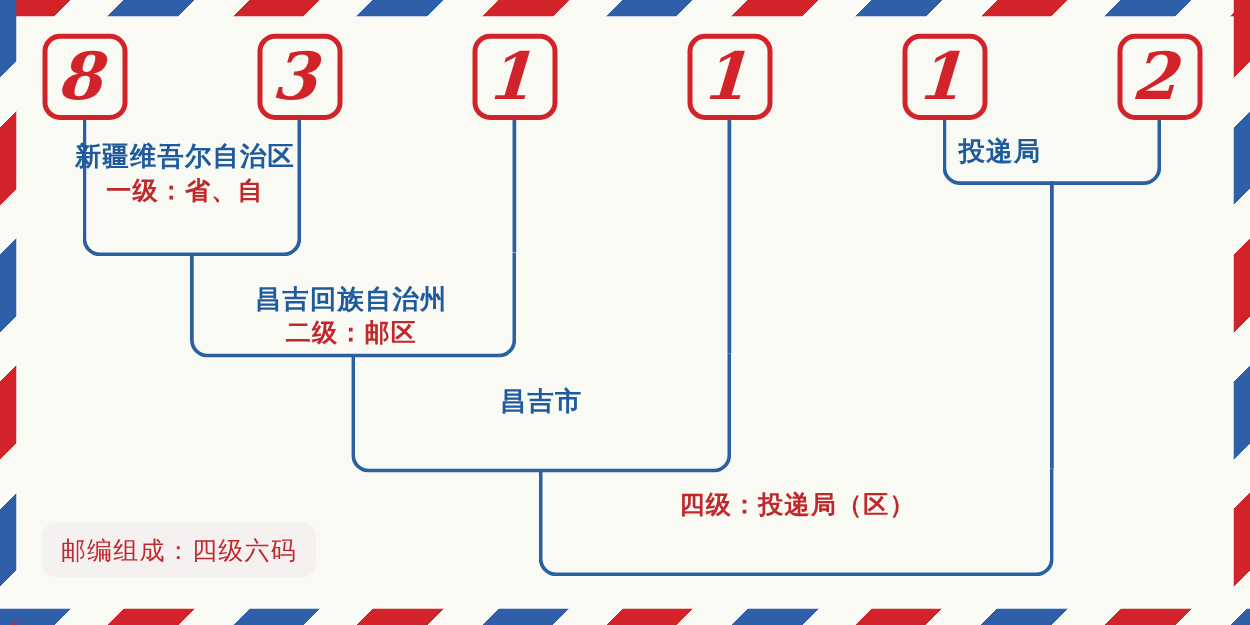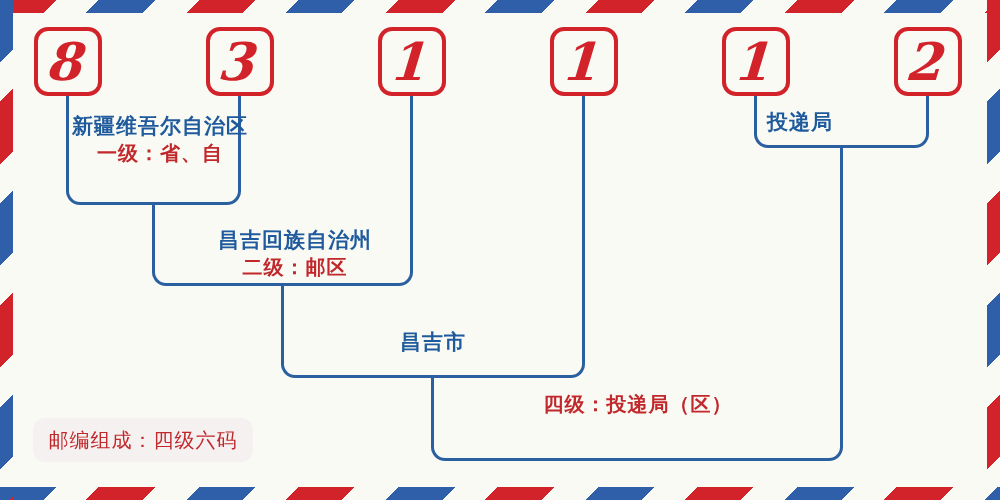--- a/index.html
+++ b/index.html
@@ -88,31 +88,31 @@
 
   <div class="vline" style="left:410px; top:96px;  height:106px"></div>
   <div class="bracket" style="left:152px; top:202px; width:255px; height:81px"></div>
 
   <div class="vline" style="left:582px; top:96px;  height:187px"></div>
   <div class="bracket" style="left:281px; top:283px; width:298px; height:92px"></div>
 
   <div class="vline" style="left:840px; top:145px; height:230px"></div>
   <div class="bracket" style="left:431px; top:375px; width:406px; height:83px"></div>
 
-  <div class="lvl" style="left:40px; top:112px; width:240px">
+  <div class="lvl" style="left:28px; top:112px; width:240px">
     <div class="lvl-name">新疆维吾尔自治区</div>
     <div class="lvl-desc">一级：省、自</div>
   </div>
 
-  <div class="lvl" style="left:165px; top:226px; width:260px">
+  <div class="lvl" style="left:151px; top:226px; width:260px">
     <div class="lvl-name">昌吉回族自治州</div>
     <div class="lvl-desc">二级：邮区</div>
   </div>
 
-  <div class="lvl" style="left:293px; top:328px; width:280px">
+  <div class="lvl" style="left:293px; top:308px; width:280px">
     <div class="lvl-name">昌吉市</div>
   </div>
 
   <div class="lvl" style="left:498px; top:391px; width:280px">
     <div class="lvl-desc">四级：投递局（区）</div>
   </div>
 
   <div class="lvl" style="left:700px; top:108px; width:200px">
     <div class="lvl-name">投递局</div>
   </div>

